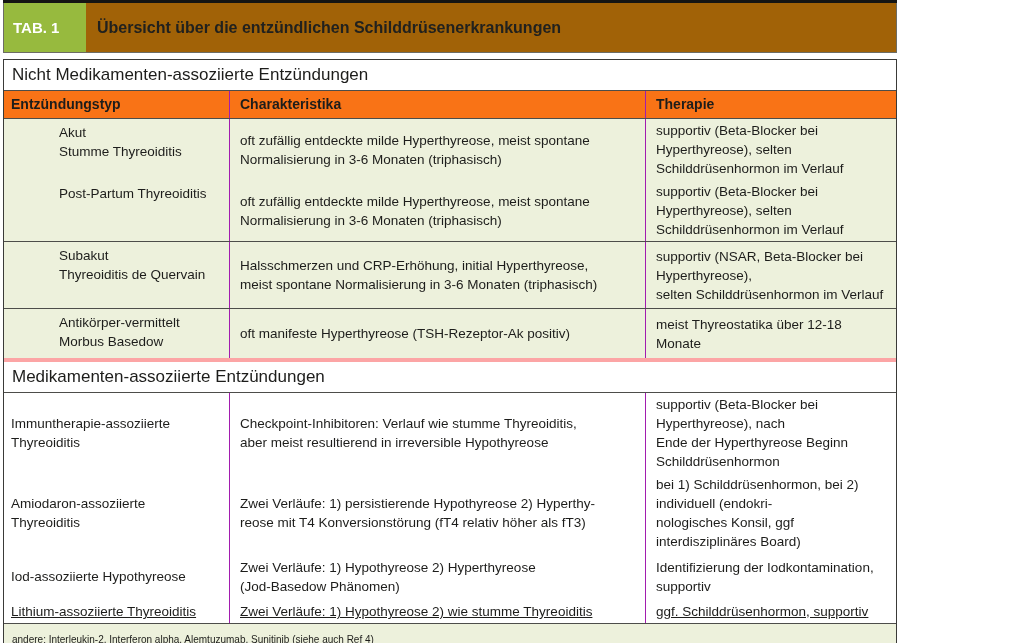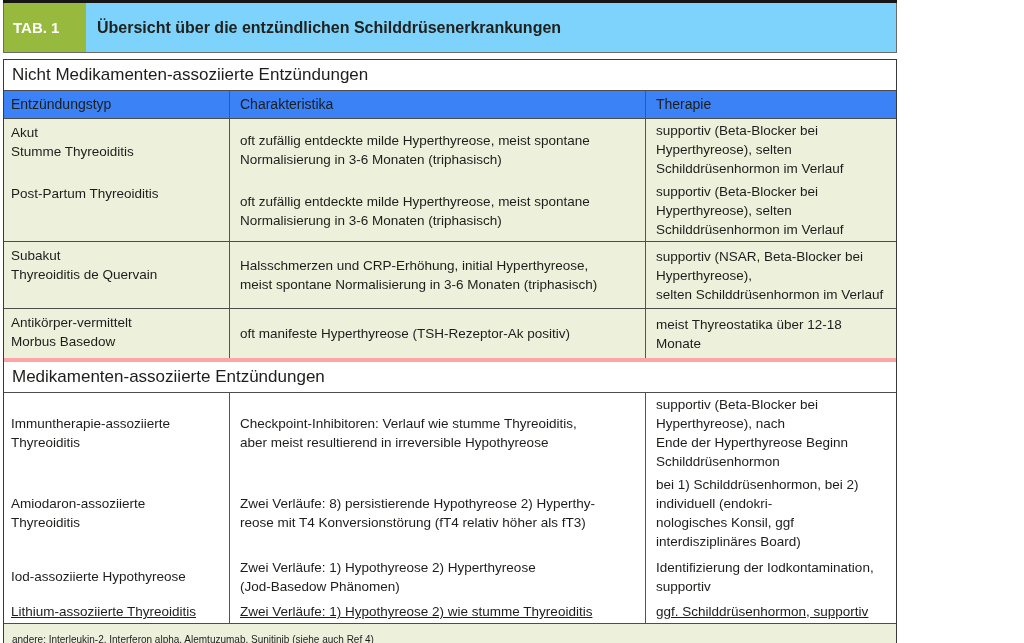--- a/index.html
+++ b/index.html
@@ -27,21 +27,21 @@
     width:73px;
     background:#97ba3e;
     color:#ffffff;
     display:flex; align-items:center;
     padding-left:9px;
     font-size:15px; font-weight:600;
     flex-shrink:0;
   }
   .band-title {
     flex:1;
-    background:#7dd3fc;
+    background:#a16207;
     display:flex; align-items:center;
     padding-left:11px;
     font-size:16px; font-weight:600;
     color:#21211e;
   }
   .gap { height:6px; }
   
   .tbl { border:1.5px solid #3a3a38; box-sizing:border-box; }
   .row, .subrow {
     display:grid;
@@ -60,40 +60,40 @@
   }
   .c2, .c3 { border-left:1px solid #a21caf;padding-left:10px; }
   .g { background:#edf1dc; }
   .sectionrow {
     padding:3px 8px;
     font-size:17px; line-height:18px;
     min-height:24px;
     display:flex; align-items:center;
     background:#ffffff;
   }
-  .headrow { background:#3b82f6; }
+  .headrow { background:#f97316;font-weight:bold; }
   .headrow .cell { font-size:14px; min-height:27px; padding-top:3px; padding-bottom:3px; }
   
   .h-chron  { min-height:68px; }
   .h-akut1  { min-height:59px; }
   .h-akut2  { min-height:46px; }
   .h-subak  { min-height:66px; }
   .h-antik  { min-height:49px; }
   .h-immun  { min-height:47px; }
   .h-amio   { min-height:46px; }
   .h-iod    { min-height:47px; }
   .h-lith   { min-height:23px;text-decoration:underline; }
   .footrow {
     min-height:27px;
     display:flex; align-items:center;
     padding:2px 8px;
     font-size:10px;
     border-top:1px solid #4d4d4a;
   }
-  .top-align { justify-content:flex-start; padding-top:4px; }
+  .top-align { justify-content:flex-start; padding-top:4px;margin-left:48px; }
 </style>
 </head>
 <body>
 
 <div class="page">
   <div class="frame">
     <div class="topline"></div>
 
     <div class="band">
       <div class="band-tag">TAB. 1</div>
@@ -154,21 +154,21 @@
           <div class="cell c1 h-immun">Immuntherapie-assoziierte
 Thyreoiditis</div>
           <div class="cell c2 h-immun">Checkpoint-Inhibitoren: Verlauf wie stumme Thyreoiditis,
 aber meist resultierend in irreversible Hypothyreose</div>
           <div class="cell c3 h-immun">supportiv (Beta-Blocker bei Hyperthyreose), nach
 Ende der Hyperthyreose Beginn Schilddrüsenhormon</div>
         </div>
         <div class="subrow">
           <div class="cell c1 h-amio">Amiodaron-assoziierte
 Thyreoiditis</div>
-          <div class="cell c2 h-amio">Zwei Verläufe: 8) persistierende Hypothyreose 2) Hyperthy-
+          <div class="cell c2 h-amio">Zwei Verläufe: 1) persistierende Hypothyreose 2) Hyperthy-
 reose mit T4 Konversionstörung (fT4 relativ höher als fT3)</div>
           <div class="cell c3 h-amio">bei 1) Schilddrüsenhormon, bei 2) individuell (endokri-
 nologisches Konsil, ggf interdisziplinäres Board)</div>
         </div>
         <div class="subrow">
           <div class="cell c1 h-iod">Iod-assoziierte Hypothyreose</div>
           <div class="cell c2 h-iod">Zwei Verläufe: 1) Hypothyreose 2) Hyperthyreose
 (Jod-Basedow Phänomen)</div>
           <div class="cell c3 h-iod">Identifizierung der Iodkontamination, supportiv</div>
         </div>

